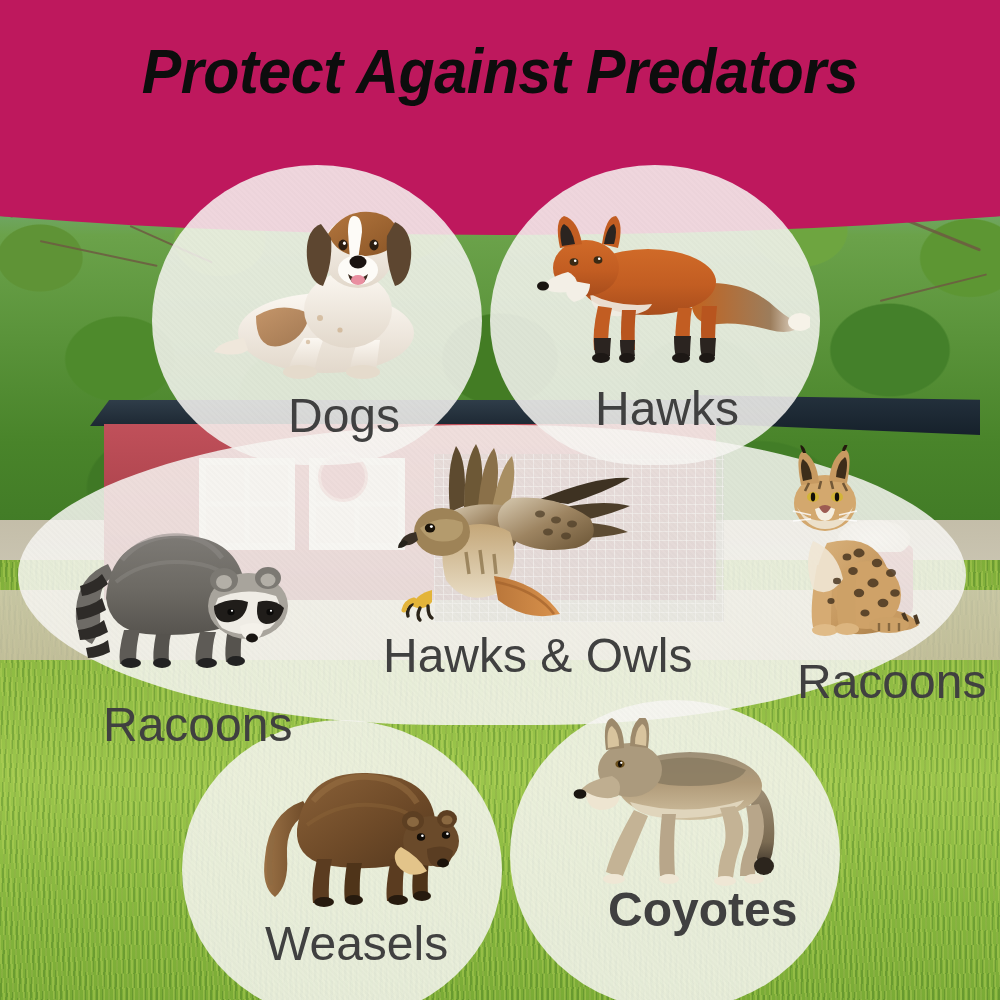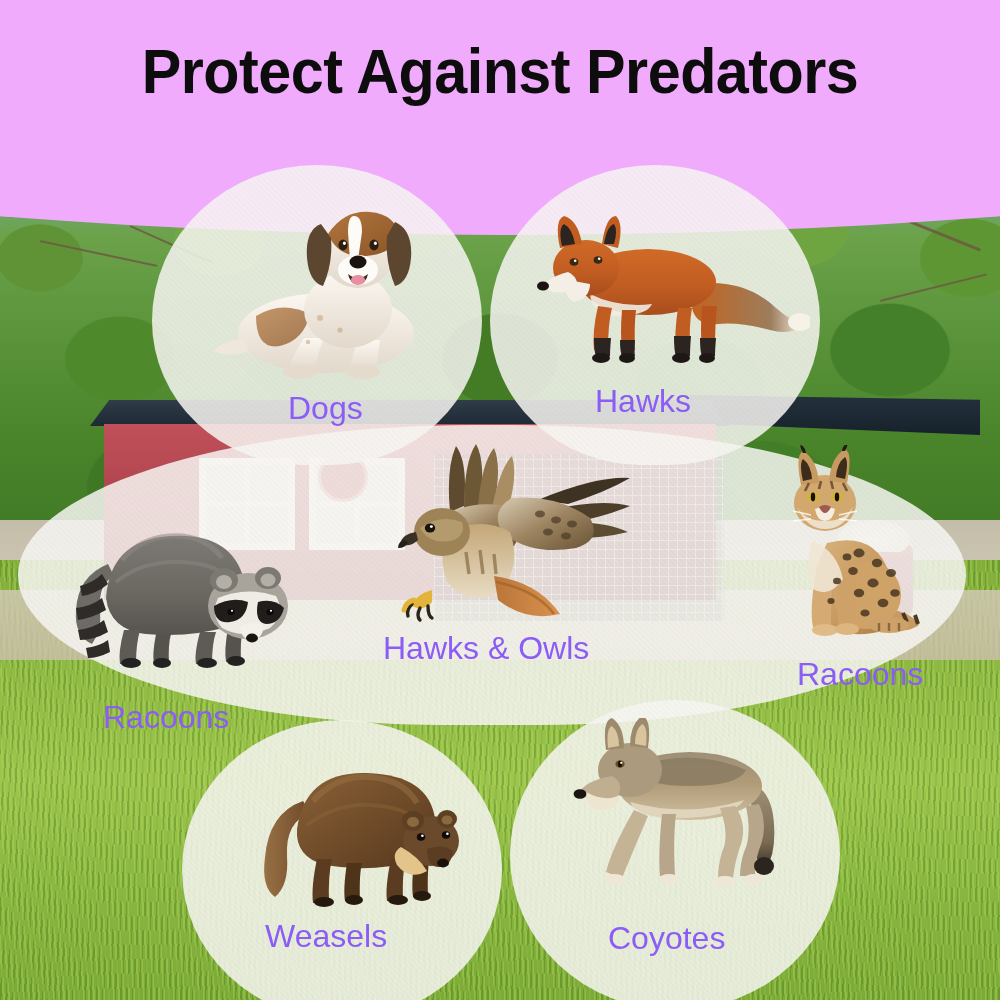--- a/index.html
+++ b/index.html
@@ -87,23 +87,24 @@
   .bg-pot{position:absolute;border-radius:6px 6px 10px 10px;}
   .bg-path{
     position:absolute;left:0;top:590px;width:100%;height:70px;
     background:linear-gradient(180deg,#d6cabb 0%,#cdbfae 100%);
     opacity:.8;
   }
 
   
   .header{
     position:absolute;left:0;top:0;width:1000px;height:235px;
-    background:#f0abfc;
+    background:#be185d;
     clip-path:ellipse(128% 100% at 50% 0%);
     z-index:5;
+    font-style:italic;
   }
   .header-title{
     position:absolute;left:0;top:40px;width:1000px;text-align:center;
     font-size:63px;line-height:1;font-weight:bold;color:#0d0d0d;
     letter-spacing:-.5px;
     transform:scaleX(.94);
     font-family:"Liberation Sans","DejaVu Sans",sans-serif;
     white-space:nowrap;
   }
 
@@ -121,22 +122,22 @@
   #blob-dogs  {left:152px; top:165px; width:330px; height:300px;}
   #blob-foxes {left:490px; top:165px; width:330px; height:300px;}
   
   #blob-mid   {left:18px;  top:425px; width:948px; height:300px; border-radius:48% 48% 45% 45%/50% 50% 50% 50%;}
   
   #blob-weasels{left:182px; top:720px; width:320px; height:300px;}
   #blob-coyotes{left:510px; top:700px; width:330px; height:310px;}
 
   
   .label{
-    position:absolute;z-index:9;color:#8b5cf6;
-    font-size:32px;line-height:1;font-weight:400;white-space:nowrap;
+    position:absolute;z-index:9;color:#404040;
+    font-size:48px;line-height:1;font-weight:400;white-space:nowrap;
     font-family:"Liberation Sans","DejaVu Sans",sans-serif;
   }
 
   
   .animal{position:absolute;z-index:8;}
 
   
   .blob::after{
     content:"";position:absolute;inset:0;border-radius:inherit;pointer-events:none;
     background:
@@ -580,15 +581,15 @@
   <div class="header">
     <div class="header-title">Protect Against Predators</div>
   </div>
 
   <div class="label" style="left:288px;top:392px;">Dogs</div>
   <div class="label" style="left:595px;top:385px;">Hawks</div>
   <div class="label" style="left:103px;top:662px;margin-top:39px;">Racoons</div>
   <div class="label" style="left:383px;top:632px;">Hawks &amp; Owls</div>
   <div class="label" style="left:797px;top:658px;">Racoons</div>
   <div class="label" style="left:265px;top:920px;">Weasels</div>
-  <div class="label" style="left:608px;top:922px;">Coyotes</div>
+  <div class="label" style="left:608px;top:886px;font-weight:bold;">Coyotes</div>
 
 </div>
 
 </body></html>

